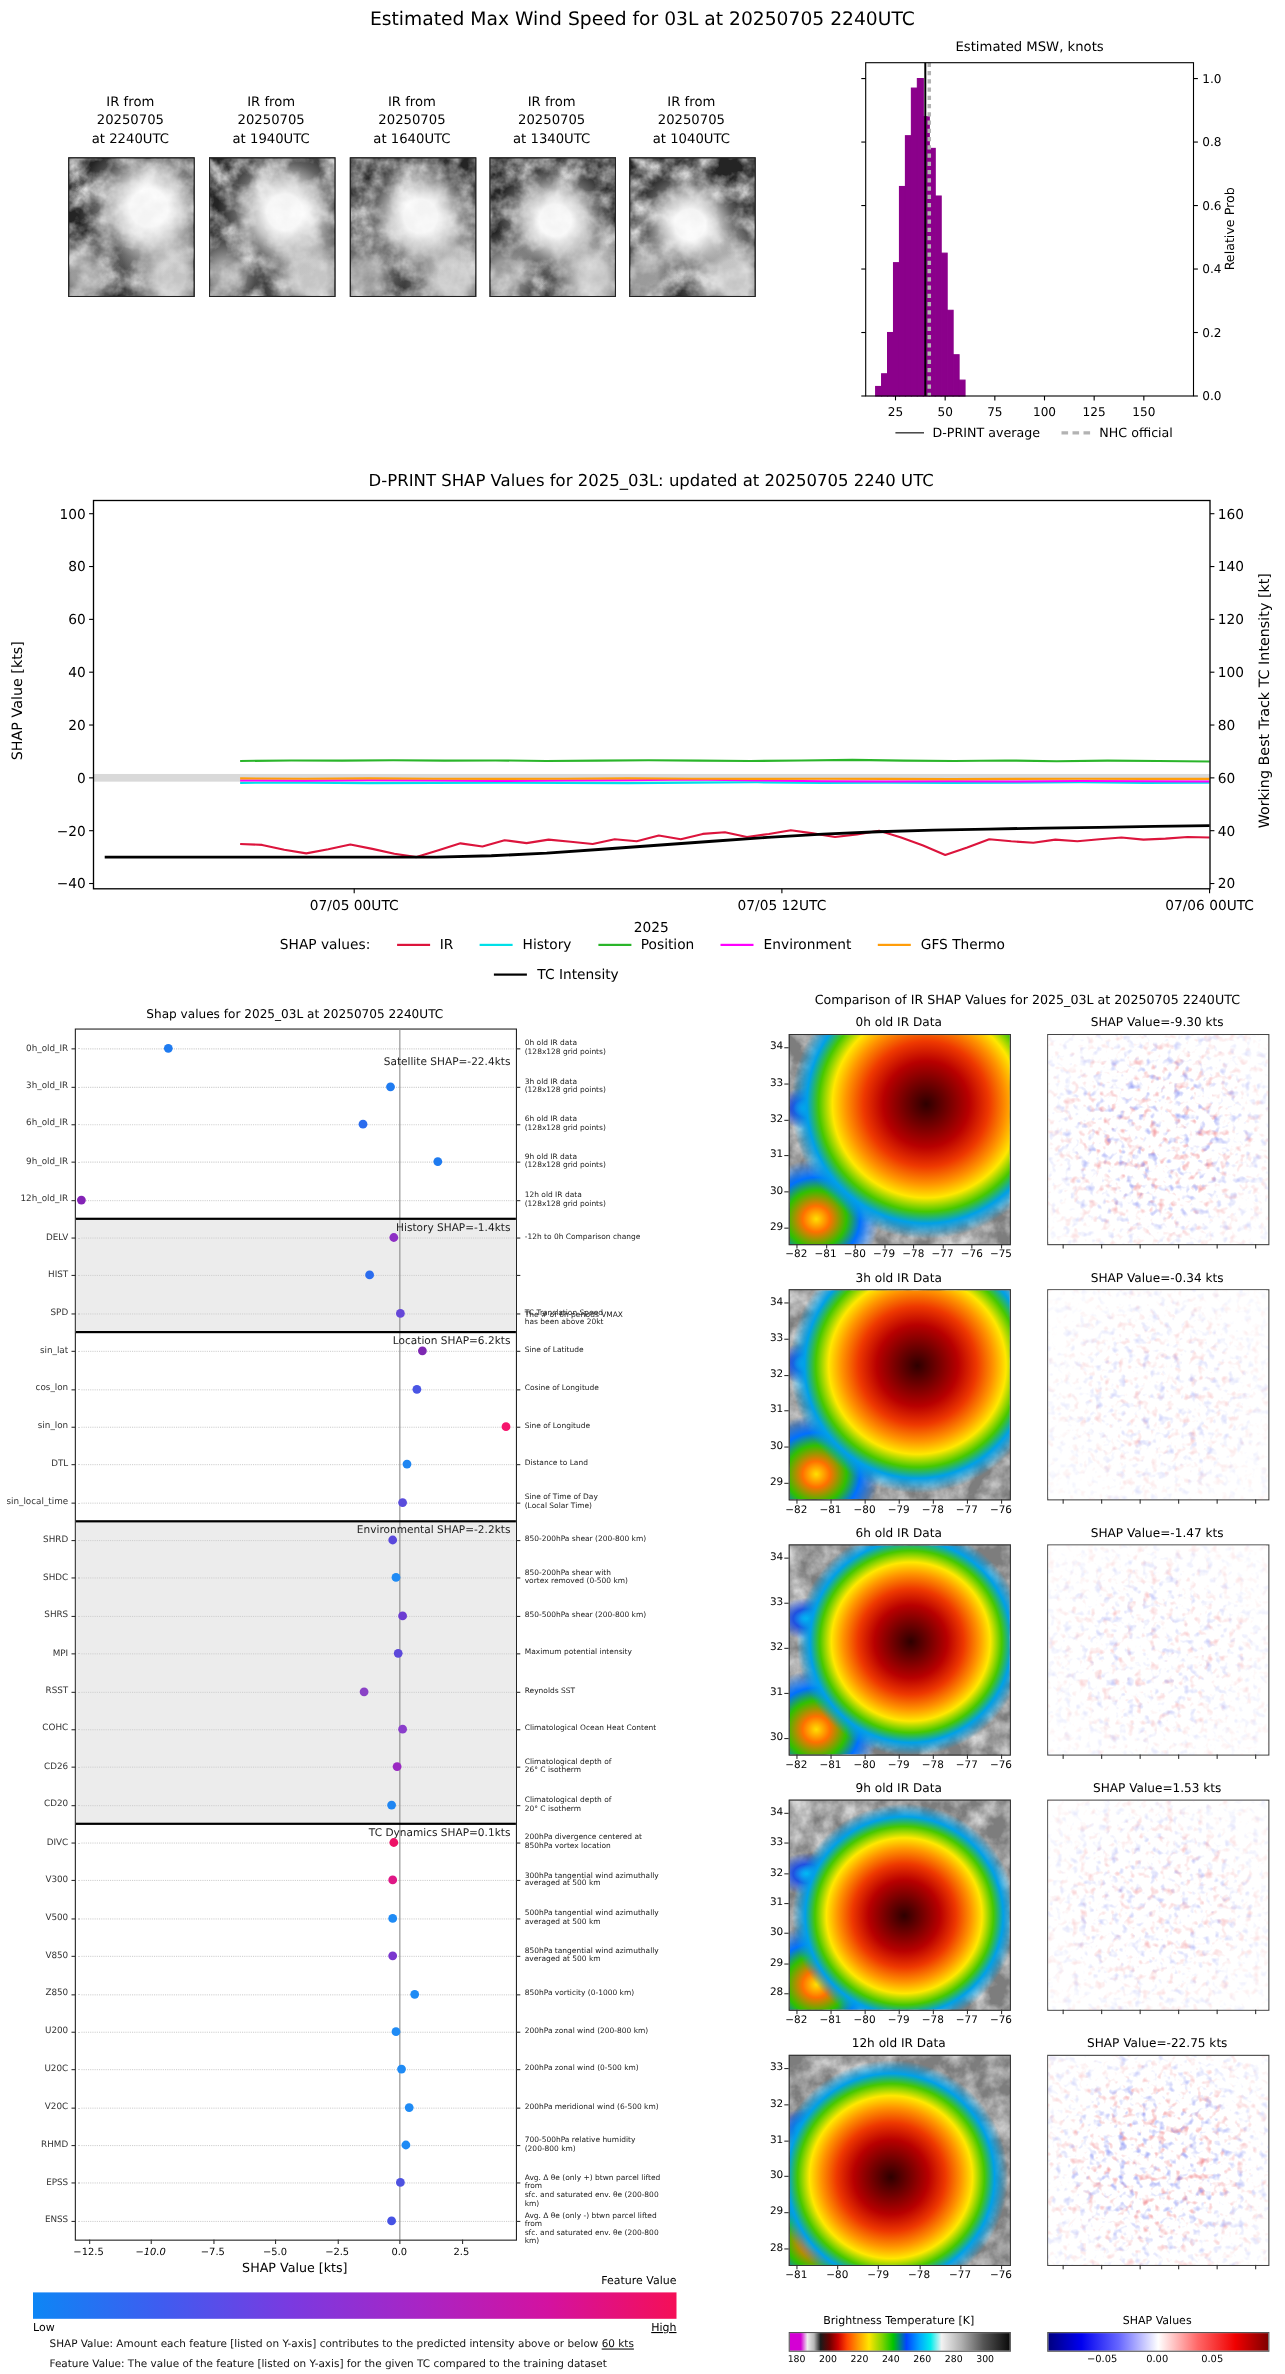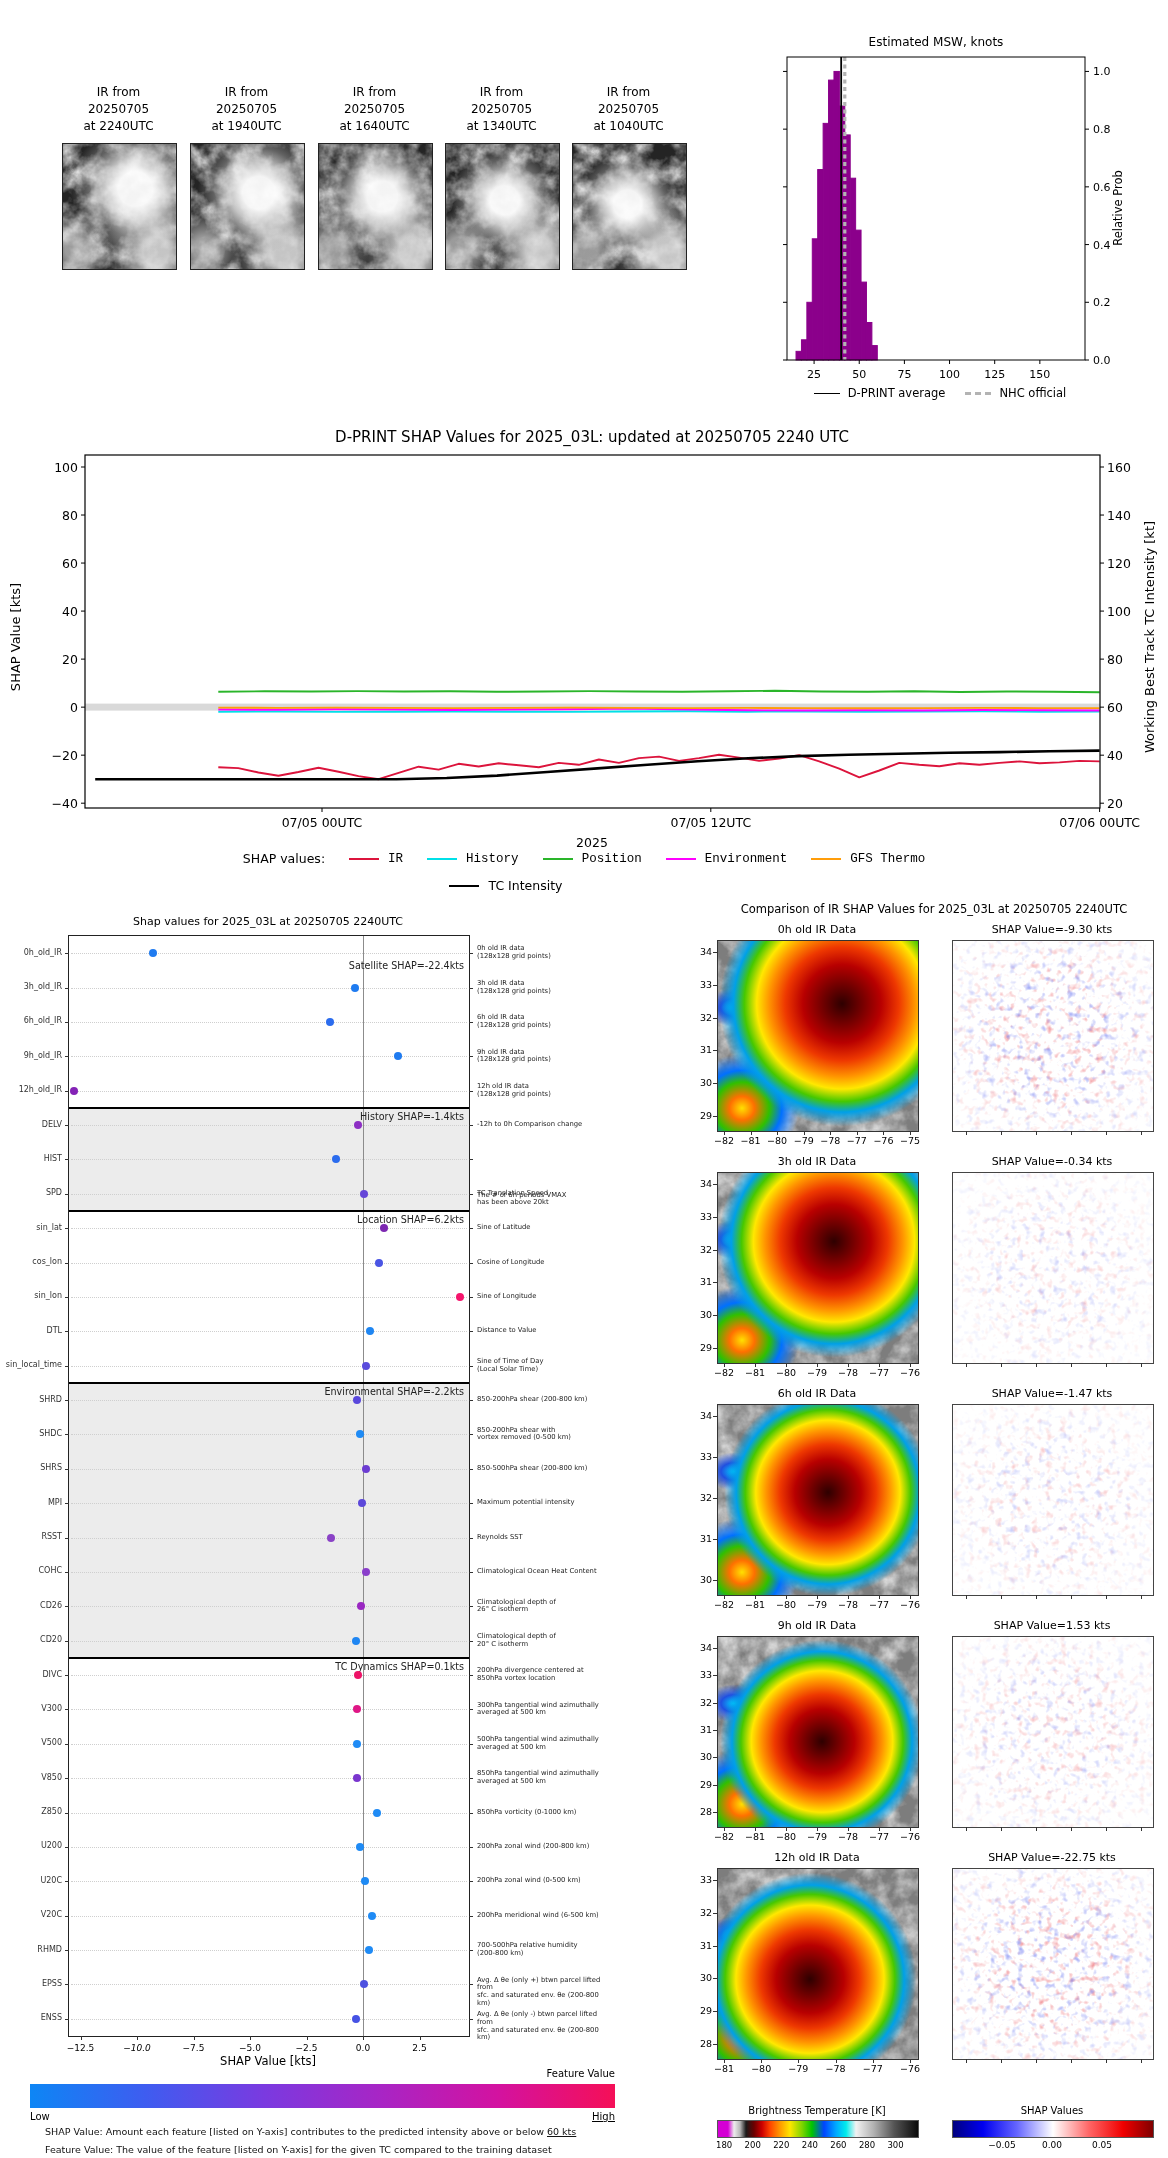--- a/index.html
+++ b/index.html
@@ -18,21 +18,21 @@
   
   #hist-legend{position:absolute;left:712px;top:386px;width:456px;display:flex;justify-content:center;gap:20px;align-items:center;}
   .hl-item{display:flex;align-items:center;gap:8px;font-size:11.5px;}
   .hl-swatch{display:inline-block;width:26px;}
   .hl-solid{border-top:1.8px solid #000;}
   .hl-dashed{border-top:3.5px dashed #b3b3b3;}
   
   #ts-legend1,#ts-legend2{position:absolute;left:0;width:1168px;display:flex;justify-content:center;align-items:center;gap:24px;font-size:12.5px;}
   #ts-legend1{top:851px;}
   #ts-legend2{top:878px;transform:translateX(-78px);}
-  #ts-legend-items{display:flex;gap:24px;align-items:center;font-family:Liberation Mono, monospace;}
+  #ts-legend-items{display:flex;gap:24px;align-items:center;}
   .tsl-item{display:flex;align-items:center;gap:9px;}
   .tsl-swatch{display:inline-block;width:30px;height:0;}
   
   .dp-title{position:absolute;left:28px;top:915px;width:480px;text-align:center;font-size:11px;}
   #dotplot{position:absolute;left:68px;top:935px;width:400px;height:1100px;border:1px solid #222;}
   .dp-shade{position:absolute;left:0;width:100%;background:#ececec;}
   .dp-divider{position:absolute;left:0;width:100%;height:2px;background:#000;z-index:3;}
   .dp-grid{position:absolute;left:2px;right:2px;height:0;border-top:1px dotted #cfcfcf;z-index:1;}
   .dp-zero{position:absolute;width:1px;top:0;height:100%;background:#8c8c8c;z-index:1;}
   .dp-dot{position:absolute;width:8px;height:8px;border-radius:50%;z-index:4;}
@@ -69,20 +69,21 @@
   .cb-bar{position:absolute;top:2120px;width:200px;height:16px;border:1px solid #555;}
   .bt-grad{background:linear-gradient(90deg,#d400d4 0%,#d400d4 5%,#ededed 8%,#b8b8b8 11%,#1a1a1a 14%,#6b0000 18%,#cc0000 22%,#ff4400 26%,#ff9900 31%,#ffe600 36%,#7fd400 42%,#00c400 47%,#0044ff 53%,#00a8ff 59%,#00ecec 64%,#f2f2f2 69%,#b0b0b0 78%,#555555 88%,#0a0a0a 100%);}
   .sv-grad{background:linear-gradient(90deg,#00007f 0%,#0000f0 15%,#6666ff 32%,#ffffff 50%,#ff6666 68%,#f00000 85%,#7f0000 100%);}
   .cb-tick{position:absolute;transform:translateX(-50%);font-size:9px;top:2140px;}
 </style>
 </head>
 <body>
 
 <div id="fig">
 
+  <div class="fig-title">Estimated Max Wind Speed for 03L at 20250705 2240UTC</div>
 
   <svg id="hist-svg" style="left:762px;top:30px;" width="406" height="380" viewBox="0 0 406 380">
     <text x="174" y="16" text-anchor="middle" font-size="12">Estimated MSW, knots</text>
     <g id="hist-bars">
         <rect x="34.03" y="321.34" width="5.42" height="8.66" fill="#8b008b" stroke="#8b008b"></rect>
         <rect x="39.45" y="309.80" width="5.42" height="20.20" fill="#8b008b" stroke="#8b008b"></rect>
         <rect x="44.87" y="272.29" width="5.42" height="57.71" fill="#8b008b" stroke="#8b008b"></rect>
         <rect x="50.28" y="208.80" width="5.42" height="121.20" fill="#8b008b" stroke="#8b008b"></rect>
         <rect x="55.70" y="139.54" width="5.42" height="190.46" fill="#8b008b" stroke="#8b008b"></rect>
         <rect x="61.12" y="93.37" width="5.42" height="236.63" fill="#8b008b" stroke="#8b008b"></rect>
@@ -331,21 +332,21 @@
       <div class="dp-dot" style="left: 387.18px; top: 356.938px; background: rgb(245, 21, 108);"></div>
       <div class="dp-desc" style="top: 357.038px;">
         <div>Sine of Longitude</div>
       </div>
       <div class="dp-grid" style="top: 395.312px;"></div>
       <div class="dp-tickL" style="top: 395.312px;"></div>
       <div class="dp-tickR" style="top: 395.312px;"></div>
       <div class="dp-feat" style="top: 389.812px;">DTL</div>
       <div class="dp-dot" style="left: 296.78px; top: 391.312px; background: rgb(31, 134, 242);"></div>
       <div class="dp-desc" style="top: 391.413px;">
-        <div>Distance to Value</div>
+        <div>Distance to Land</div>
       </div>
       <div class="dp-grid" style="top: 429.688px;"></div>
       <div class="dp-tickL" style="top: 429.688px;"></div>
       <div class="dp-tickR" style="top: 429.688px;"></div>
       <div class="dp-feat" style="top: 424.188px;">sin_local_time</div>
       <div class="dp-dot" style="left: 293.39px; top: 425.688px; background: rgb(90, 76, 220);"></div>
       <div class="dp-desc" style="top: 421.887px;">
         <div>Sine of Time of Day</div>
         <div>(Local Solar Time)</div>
       </div>

